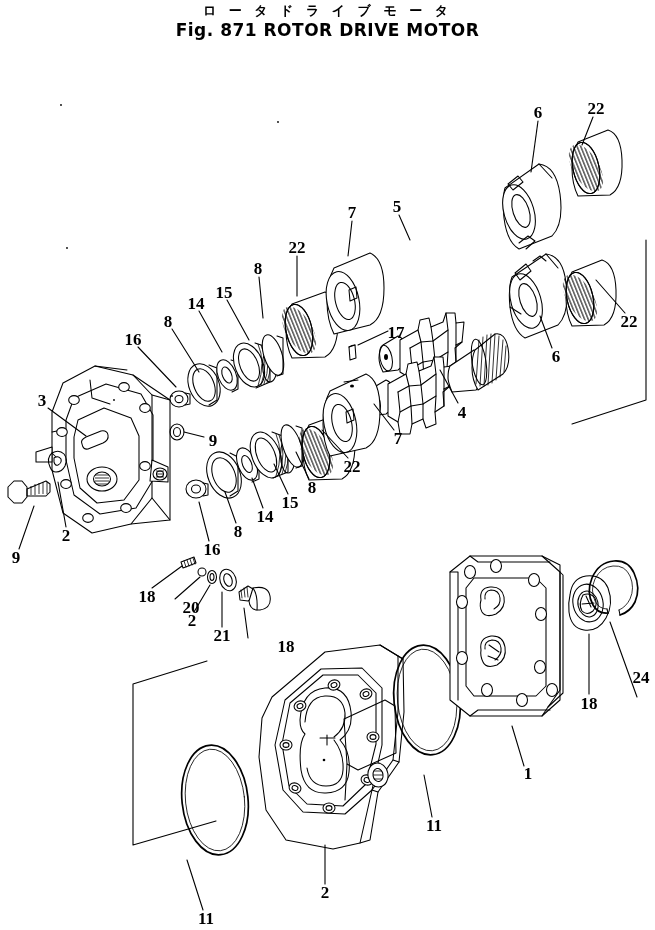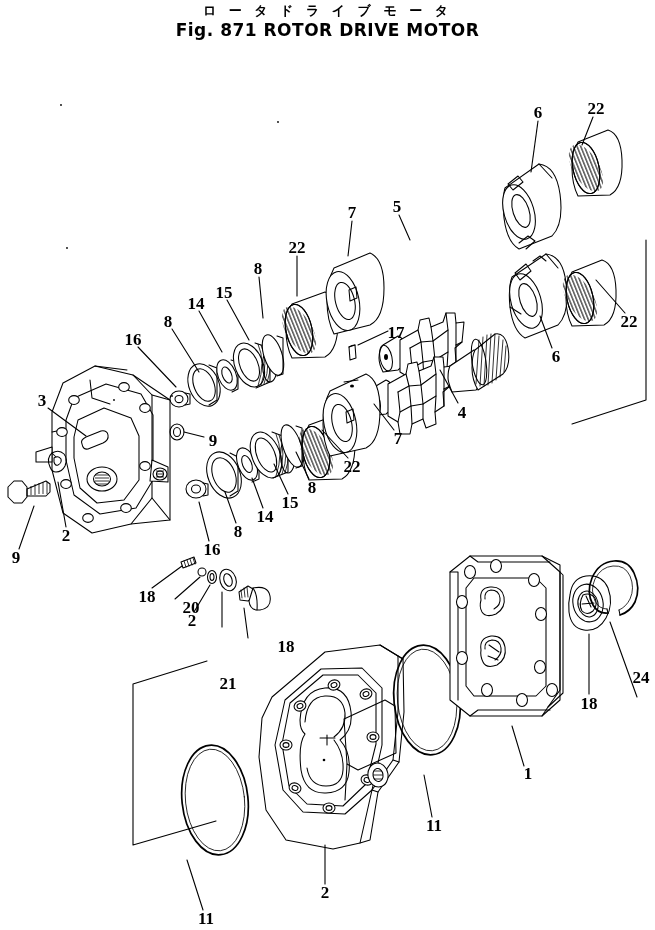--- a/index.html
+++ b/index.html
@@ -611,21 +611,21 @@
       <div class="callout" style="left: 196px; top: 303px;">14</div>
       <div class="callout" style="left: 265px; top: 516px;">14</div>
       <div class="callout" style="left: 224px; top: 292px;">15</div>
       <div class="callout" style="left: 290px; top: 502px;">15</div>
       <div class="callout" style="left: 133px; top: 339px;">16</div>
       <div class="callout" style="left: 212px; top: 549px;">16</div>
       <div class="callout" style="left: 396px; top: 326px; margin-top: 6px;">17</div>
       <div class="callout" style="left: 250px; top: 646px; margin-left: 36px;">18</div>
       <div class="callout" style="left: 147px; top: 596px;">18</div>
       <div class="callout" style="left: 172px; top: 607px; margin-left: 19px;">20</div>
-      <div class="callout" style="left: 228px; top: 635px; margin-top: 48px;">21</div>
+      <div class="callout" style="left: 222px; top: 635px;">21</div>
       <div class="callout" style="left: 297px; top: 247px;">22</div>
       <div class="callout" style="left: 596px; top: 108px;">22</div>
       <div class="callout" style="left: 629px; top: 321px;">22</div>
       <div class="callout" style="left: 352px; top: 466px;">22</div>
       <div class="callout" style="left: 589px; top: 703px;">18</div>
       <div class="callout" style="left: 641px; top: 677px;">24</div>
     </div>
 
 </div>
 

